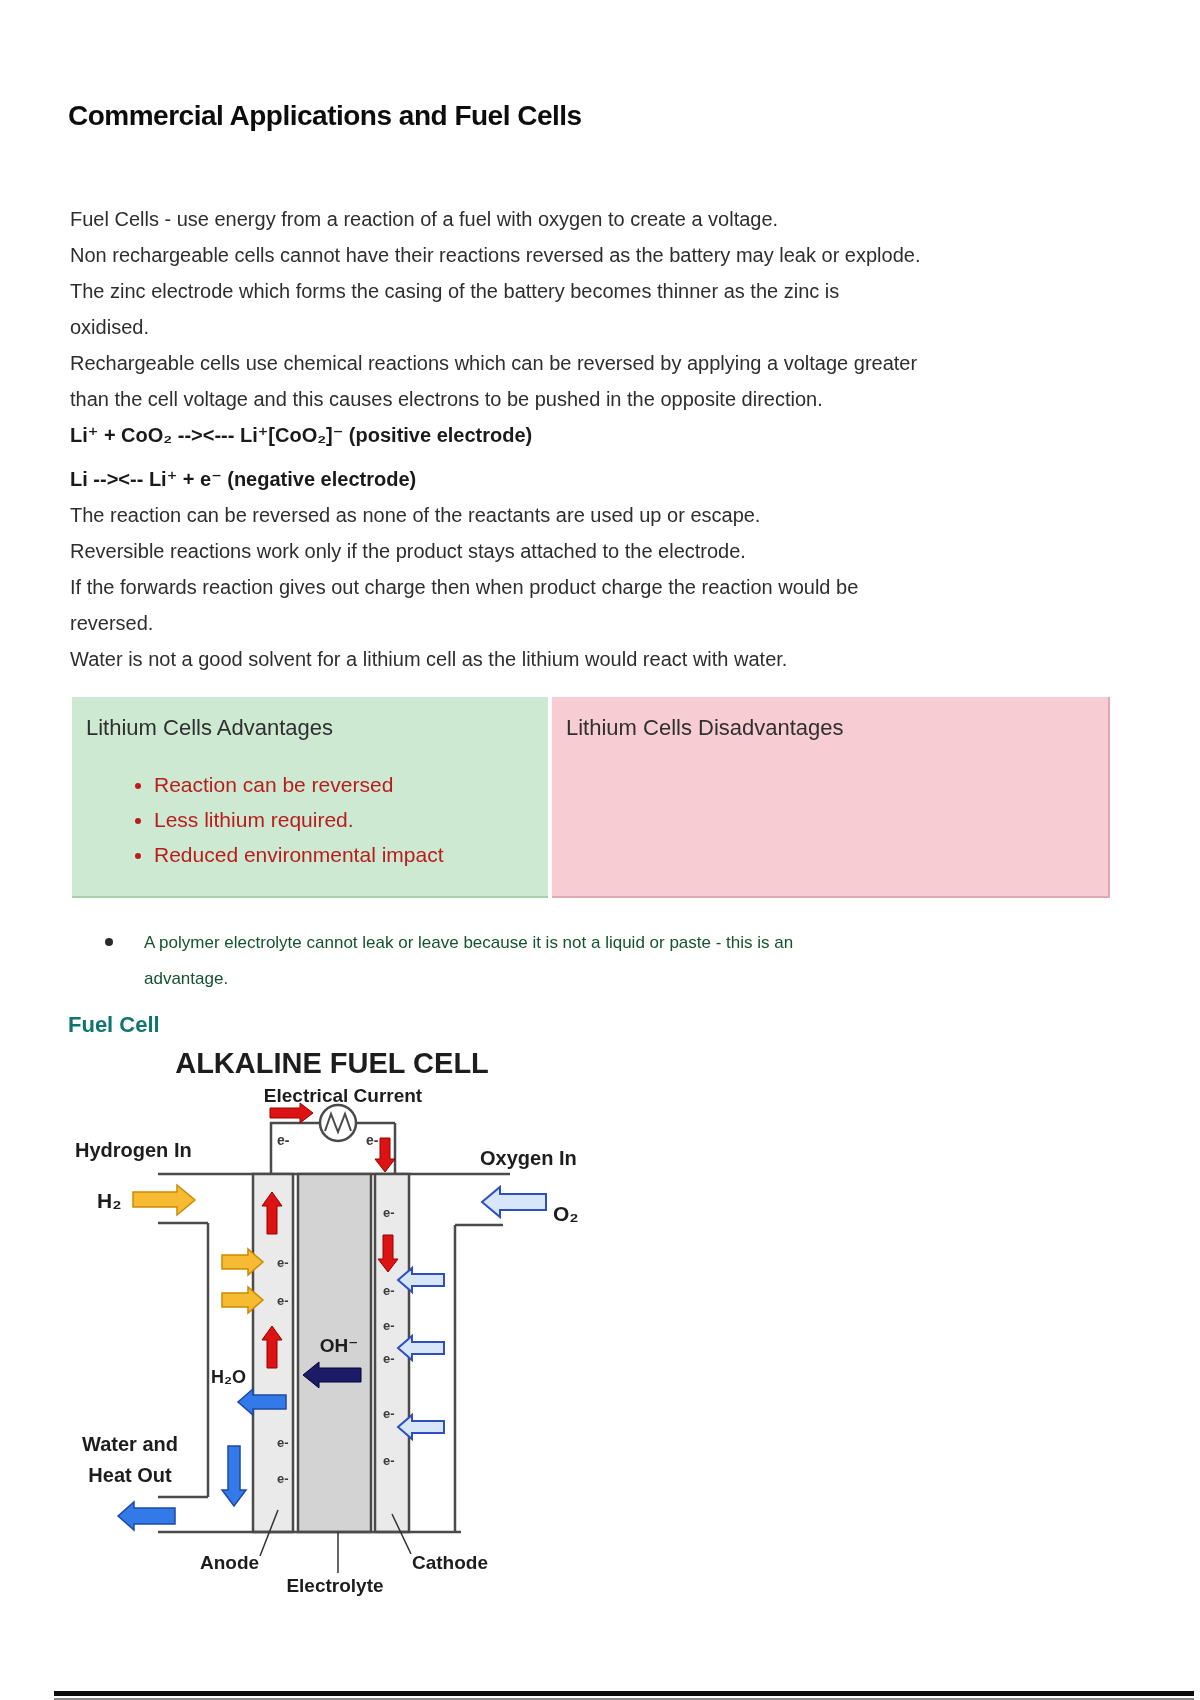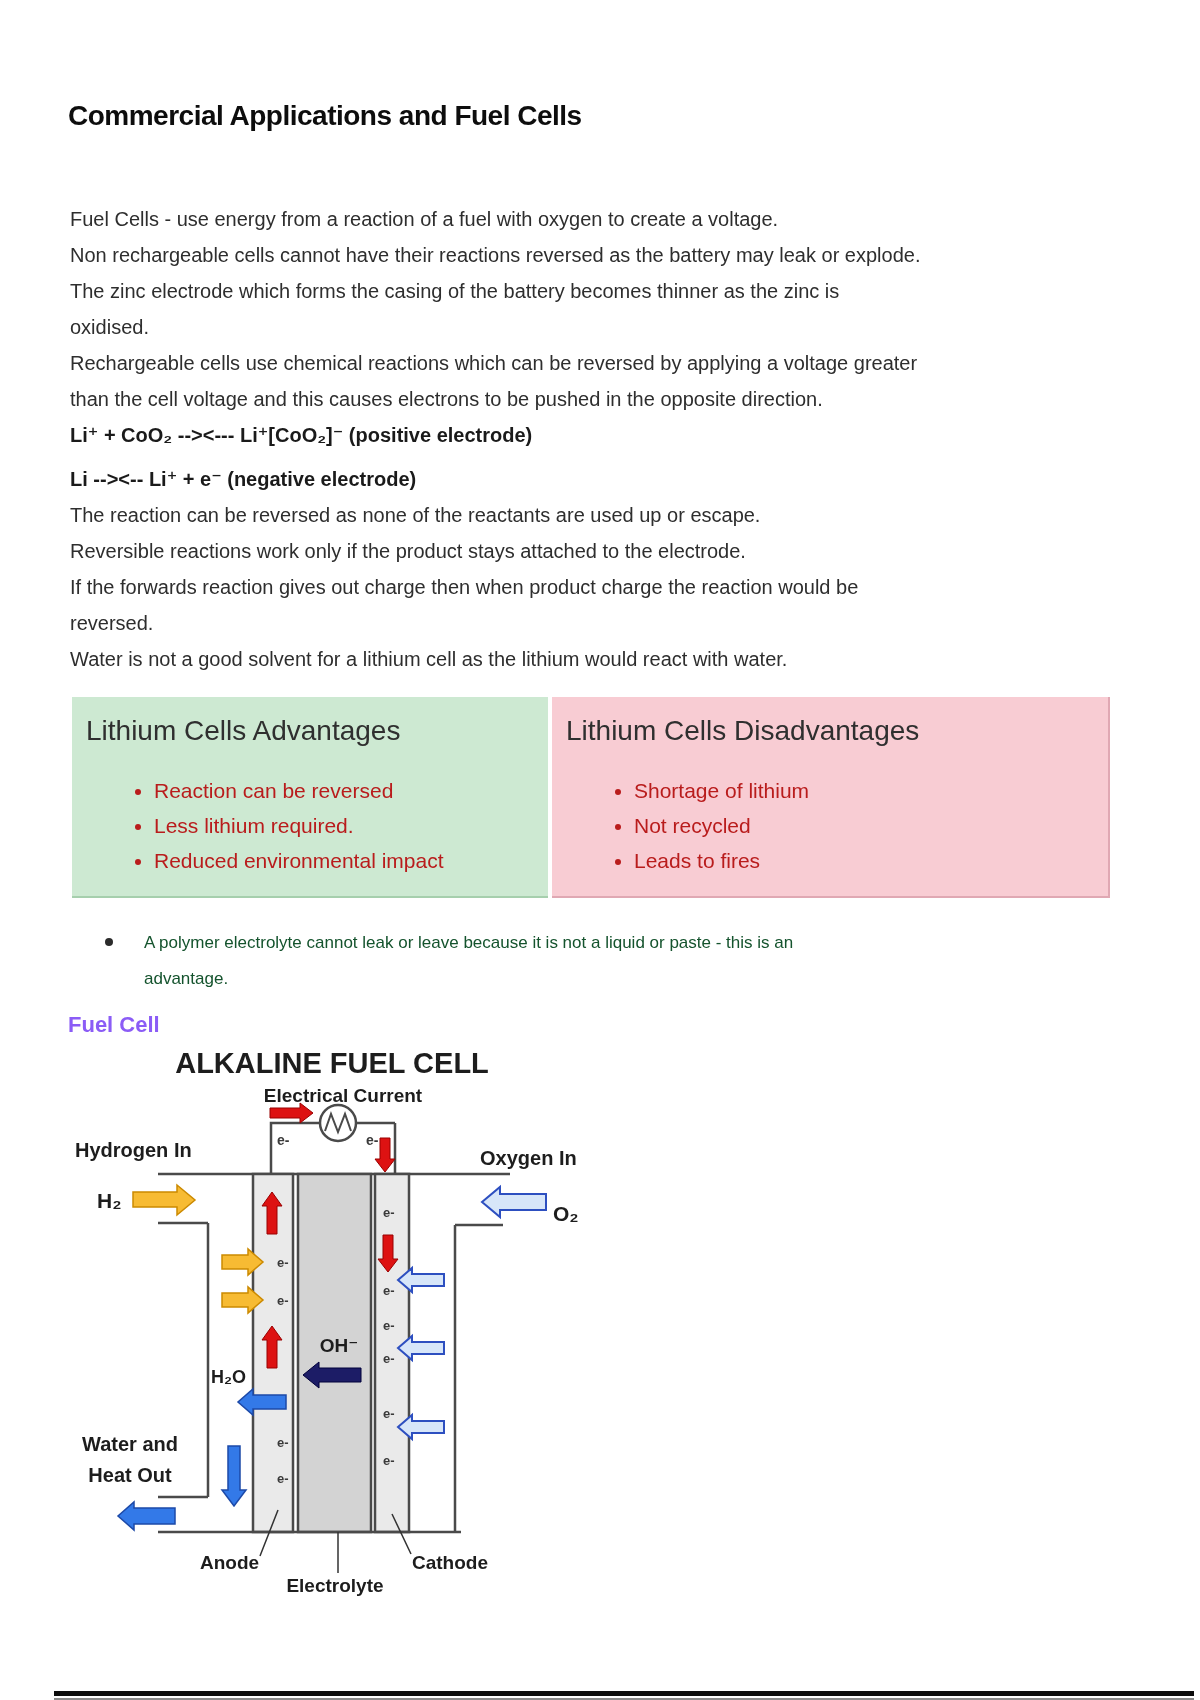--- a/index.html
+++ b/index.html
@@ -18,34 +18,34 @@
   .body-text .line { white-space:nowrap; }
   .eq { font-weight:bold; color:#1a1a1a; white-space:nowrap; }
   .eq-neg { padding-top:8px; }
   .cmp-table {
     position:absolute; left:72px; top:697px; width:1054px; height:201px;
     display:flex; gap:4px; box-sizing:border-box;
   }
   .cell { flex:none; padding:18px 14px 0 14px; box-sizing:border-box; }
   .cell-adv { width:476px; background:#cde9d2; border-bottom:2px solid #a6cfad; }
   .cell-dis { width:558px; background:#f8ccd3; border-bottom:2px solid #e0a8b3; border-right:2px solid #e0a8b3; }
-  .cell h3 { margin:0; font-size:28px; font-weight:normal; color:#2f2f2f; }
+  .cell h3 { margin:0; font-size:22px; font-weight:normal; color:#2f2f2f; }
   .cell ul { margin:26px 0 0 0; padding-left:68px; }
   .cell li { font-size:21px; line-height:35px; color:#b91c1c; }
   .note-dot {
     position:absolute; left:105px; top:938px; width:8px; height:8px;
     border-radius:50%; background:#2b2b2b;
   }
   .note {
     position:absolute; left:144px; top:925px; width:1005px;
     font-size:17px; line-height:36px; color:#14532d;
   }
   .fuelcell-heading {
     position:absolute; left:68px; top:1012px; margin:0;
-    font-size:22px; font-weight:bold; color:#8b5cf6;
+    font-size:22px; font-weight:bold; color:#0f766e;
   }
   .diagram { position:absolute; left:55px; top:1005px; }
   .diagram text { font-family:"Liberation Sans","DejaVu Sans",sans-serif; fill:#1d1d1d; }
   .diagram .e-label { fill:#3a3a3a; }
   .bottom-bar { position:absolute; left:54px; top:1691px; width:1140px; height:5px; background:#0c0c0c; }
   .bottom-bar-thin { position:absolute; left:54px; top:1698px; width:1140px; height:2px; background:#8a8a8a; }
 </style>
 </head>
 <body>
 
@@ -73,25 +73,20 @@
     <div class="cell cell-adv">
       <h3>Lithium Cells Advantages</h3>
       <ul>
         <li>Reaction can be reversed</li>
         <li>Less lithium required.</li>
         <li>Reduced environmental impact</li>
       </ul>
     </div>
     <div class="cell cell-dis">
       <h3>Lithium Cells Disadvantages</h3>
-      <ul>
-        <li>Shortage of lithium</li>
-        <li>Not recycled</li>
-        <li>Leads to fires</li>
-      </ul>
     </div>
   </div>
 
   <span class="note-dot"></span>
   <div class="note">
     <div class="line">A polymer electrolyte cannot leak or leave because it is not a liquid or paste - this is an</div>
     <div class="line">advantage.</div>
   </div>
 
   <div class="fuelcell-heading">Fuel Cell</div>

